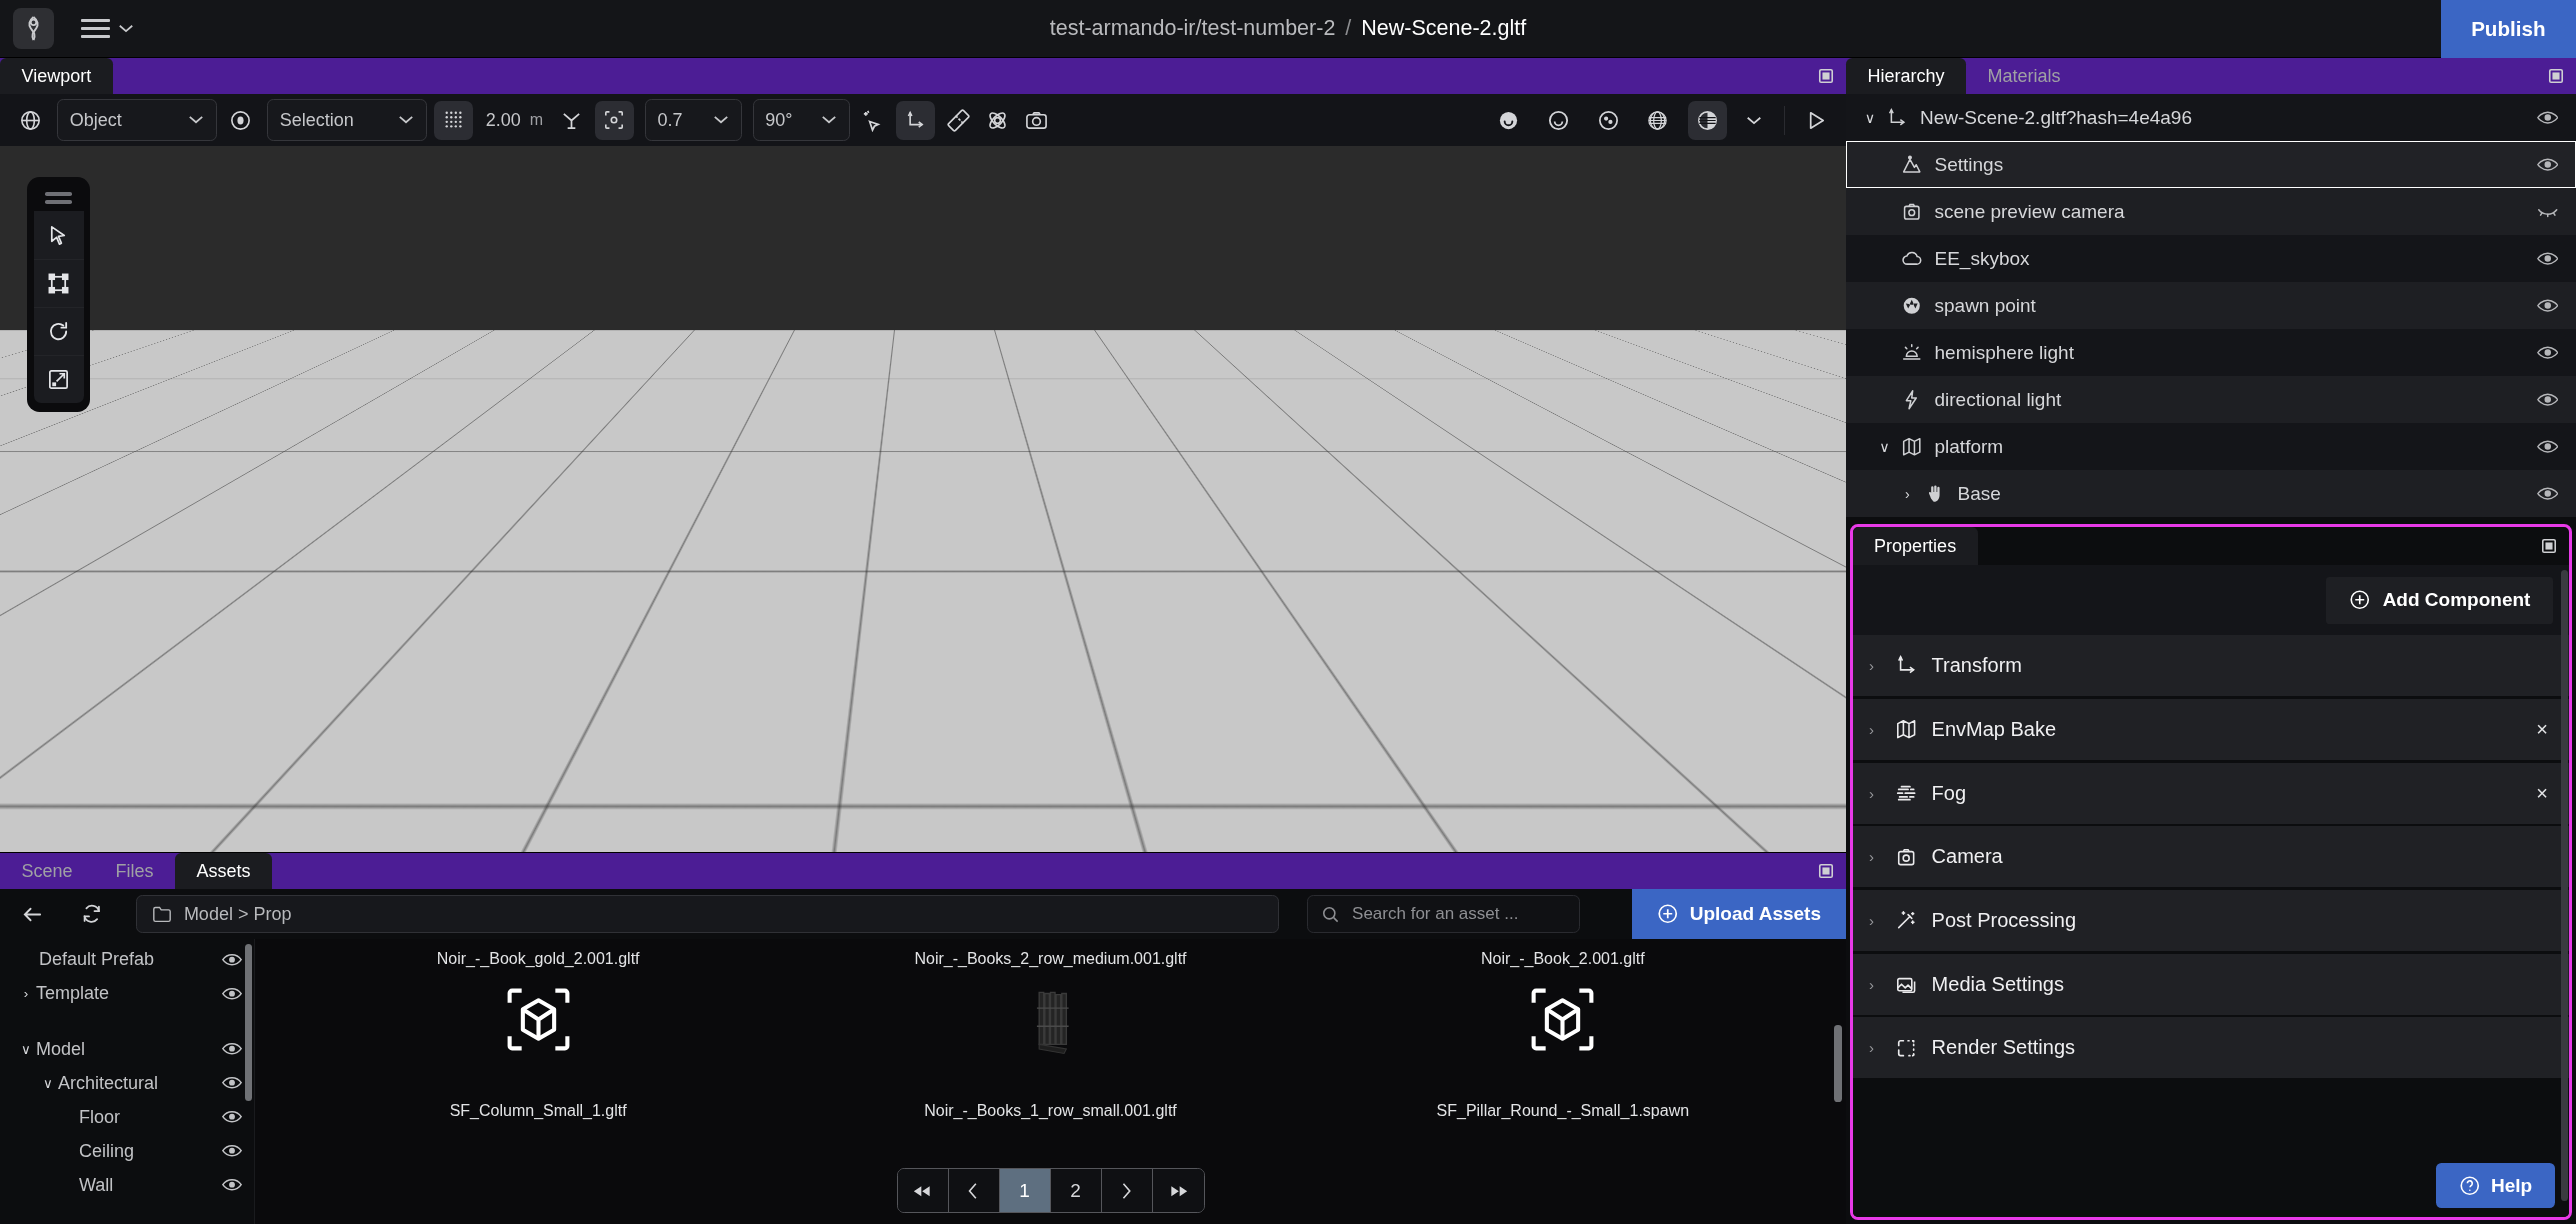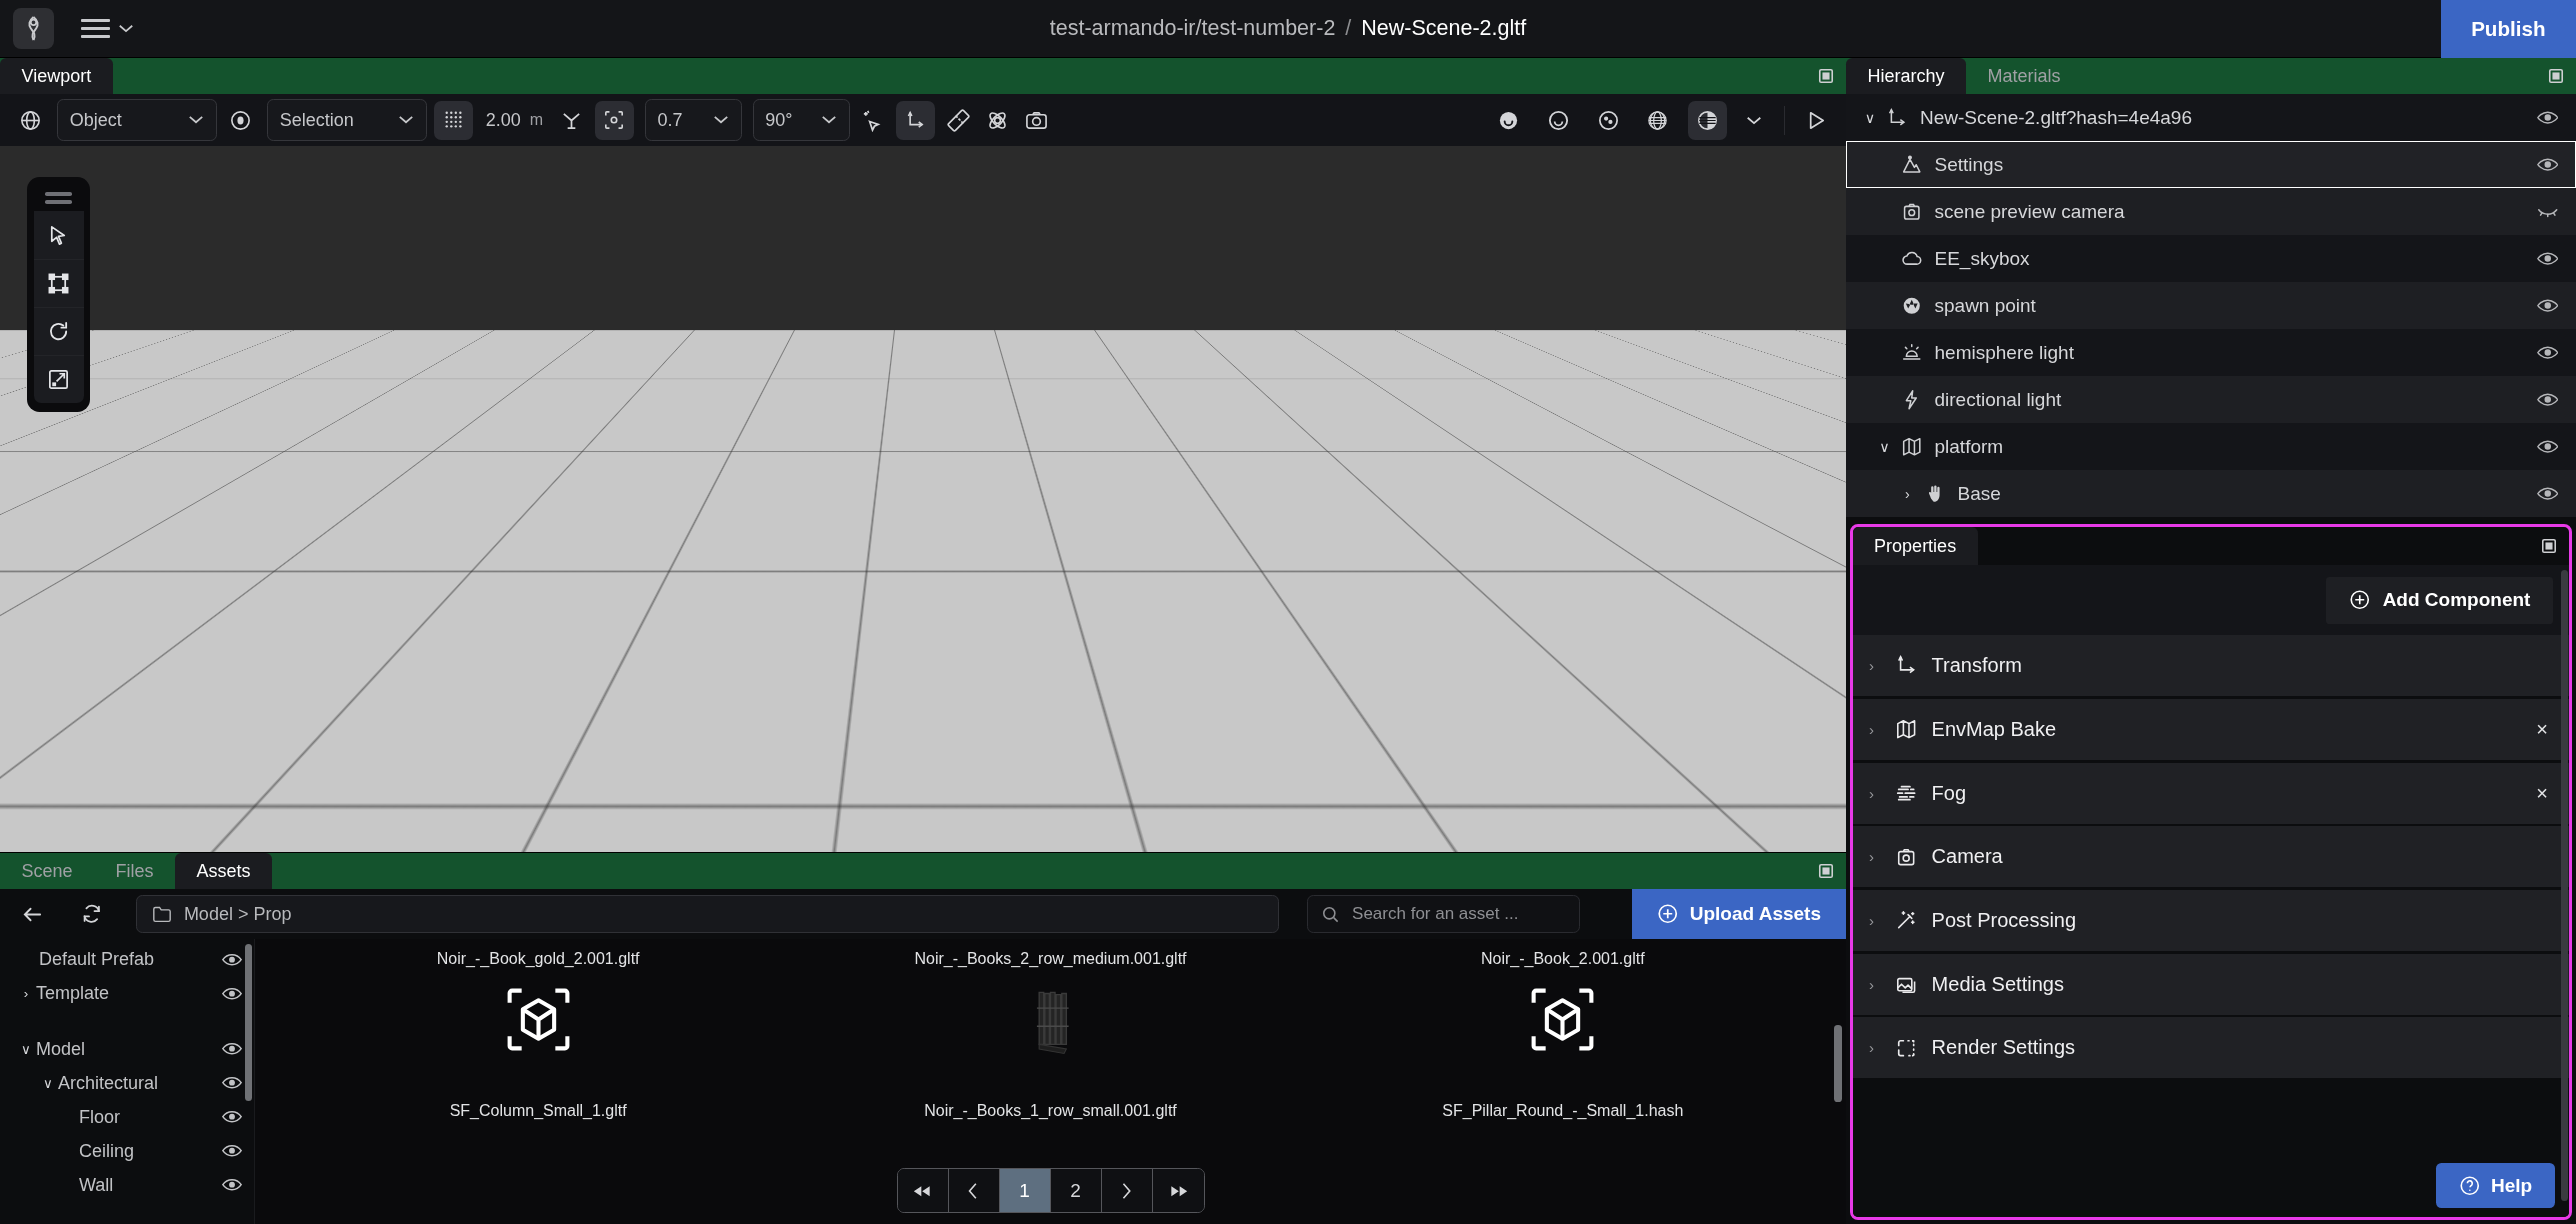--- a/index.html
+++ b/index.html
@@ -49,21 +49,21 @@
   }
 
   
   .body { flex: 1; display: flex; min-height: 0; }
   .left-col { flex: 1; display: flex; flex-direction: column; min-width: 0; }
   .right-col { width: 730px; flex: 0 0 730px; display: flex; flex-direction: column; background: #0c0d0f; }
 
   
   .tabstrip {
     height: 36px; flex: 0 0 36px;
-    background: #14532d;
+    background: #4c1d95;
     display: flex; align-items: stretch;
     position: relative;
   }
   .tab {
     display: flex; align-items: center;
     padding: 0 21.5px; font-size: 18px;
     color: #9fa0a4; cursor: pointer;
     border-radius: 6.3px 6.3px 0 0;
   }
   .tab.active { background: #1b1c20; color: #ffffff; }
@@ -676,21 +676,21 @@
                   </svg>
                 </div>
               </div>
               <div class="asset-cell">
                 <div class="asset-name">SF_Column_Small_1.gltf</div>
               </div>
               <div class="asset-cell">
                 <div class="asset-name">Noir_-_Books_1_row_small.001.gltf</div>
               </div>
               <div class="asset-cell">
-                <div class="asset-name">SF_Pillar_Round_-_Small_1.hash</div>
+                <div class="asset-name">SF_Pillar_Round_-_Small_1.spawn</div>
               </div>
             </div>
             <div class="grid-scroll"></div>
             <div class="pager">
               <div class="pg">
                 <svg width="20" height="14.3" viewBox="0 0 24 16" fill="currentColor">
                     <path d="M11 8l9-6v12zM1 8l9-6v12z"></path>
                   </svg>
               </div>
               <div class="pg">

